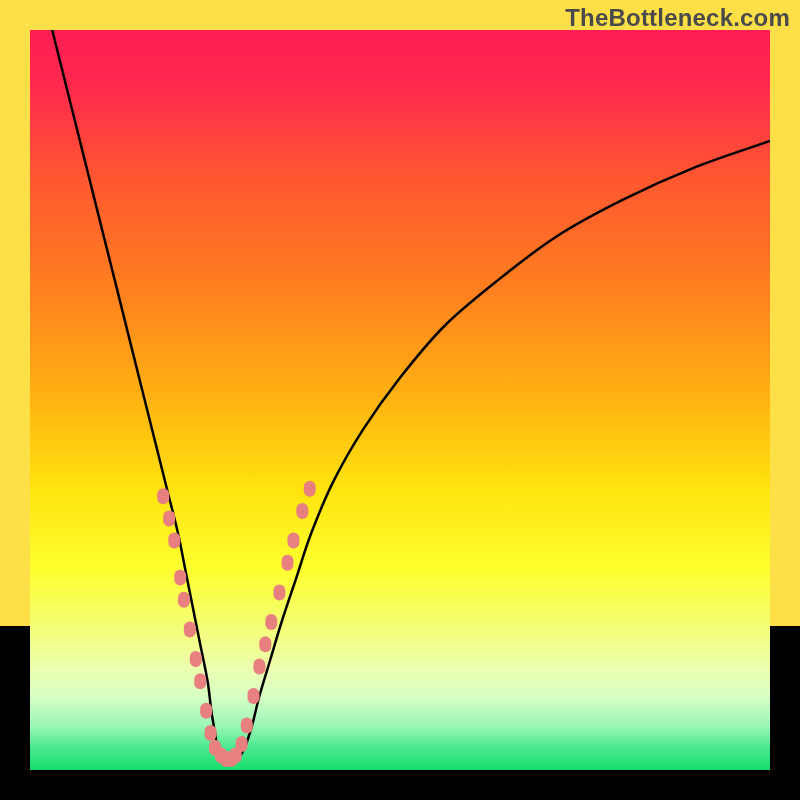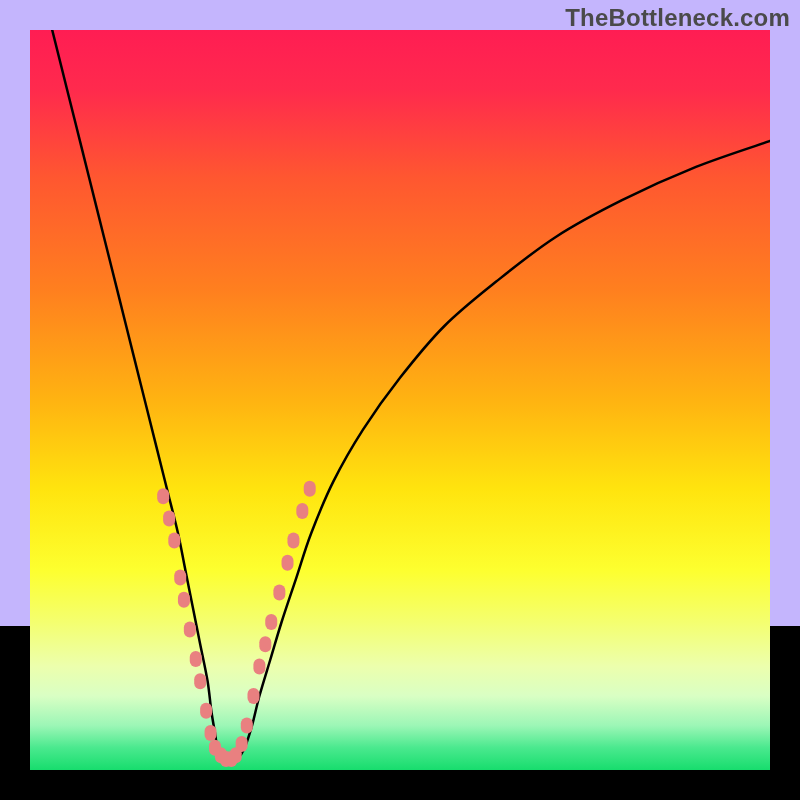--- a/index.html
+++ b/index.html
@@ -8,21 +8,21 @@
     width: 800px;
     height: 800px;
     overflow: hidden;
     background: #000;
     font-family: Arial, Helvetica, sans-serif;
   }
   .frame {
     position: relative;
     width: 800px;
     height: 626px;
-    background: #c4b5fd;
+    background: #fde047;
     text-decoration: underline;
   }
   .watermark {
     position: absolute;
     top: 4px;
     right: 10px;
     color: #4a4a4a;
     font-size: 24px;
     font-weight: 600;
     letter-spacing: 0.2px;

